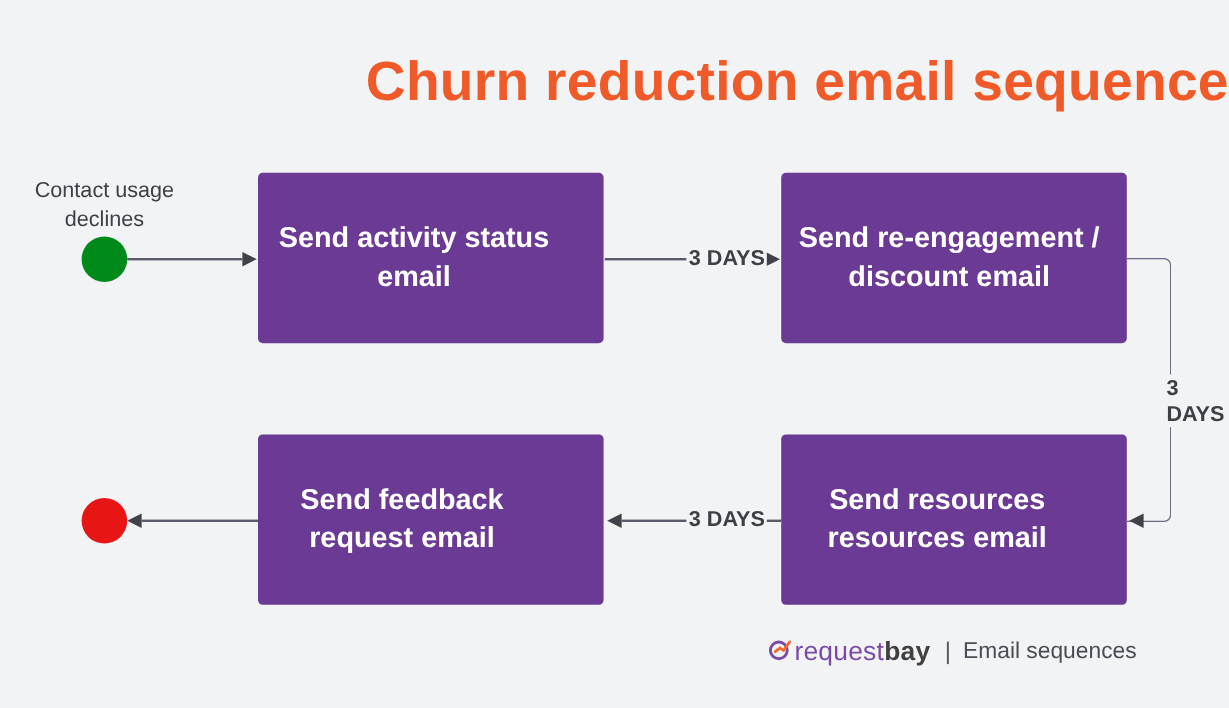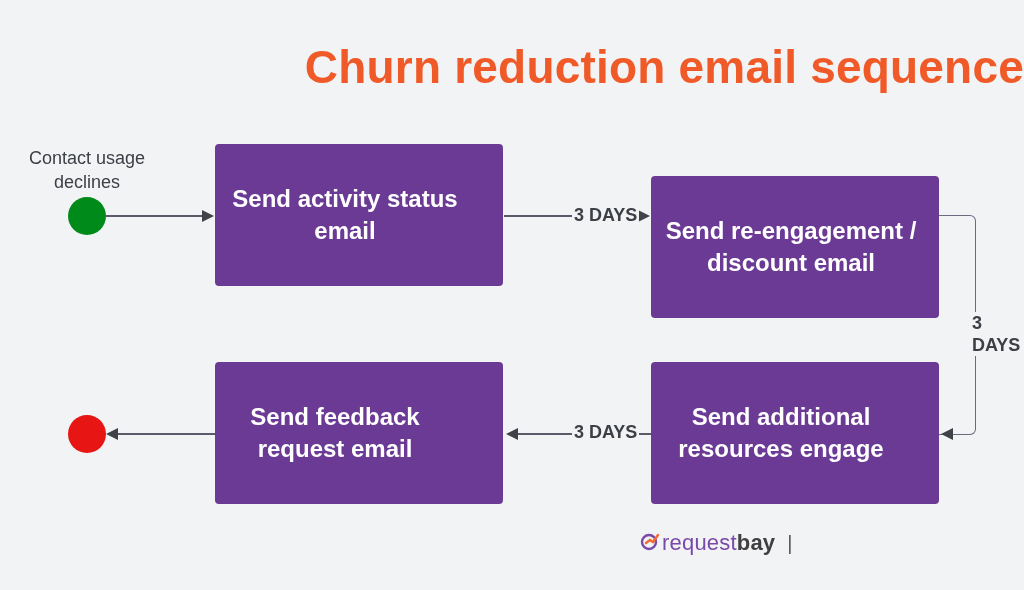--- a/index.html
+++ b/index.html
@@ -38,30 +38,30 @@
 <div class="arrowhead-r" style="left:202px; top:210px;"></div>
 
 <div class="box" style="left:215px; top:144px;">
   <span style="width:260px;">Send activity status email</span>
 </div>
 
 <div class="line" style="left:504px; top:215px; width:134px; height:1.5px;"></div>
 <div class="arrowhead-r" style="left:638px; top:210px;"></div>
 <div class="days" style="left:540px; top:204px;">3 DAYS</div>
 
-<div class="box" style="left:651px; top:144px;margin-top:32px;">
+<div class="box" style="left:651px; top:144px;">
   <span style="width:280px;">Send re-engagement / discount email</span>
 </div>
 
 <div class="corner" style="left:939px; top:215px; width:36px; height:218px; border-left:none; border-radius:0 6px 6px 0;"></div>
 <div class="arrowhead-l" style="left:941px; top:428px;"></div>
 <div class="days" style="left:938px; top:312px;">3 DAYS</div>
 
 <div class="box" style="left:651px; top:362px;">
-  <span style="width:260px;">Send additional resources engage</span>
+  <span style="width:260px;">Send resources resources email</span>
 </div>
 
 <div class="line" style="left:518px; top:433px; width:133px; height:1.5px;"></div>
 <div class="arrowhead-l" style="left:506px; top:428px;"></div>
 <div class="days" style="left:540px; top:421px;">3 DAYS</div>
 
 <div class="box" style="left:215px; top:362px;">
   <span style="width:240px;">Send feedback request email</span>
 </div>
 
@@ -71,13 +71,14 @@
 
 <div class="brand">
   <span style="display:inline-block; margin-right:2px;">
     <svg width="20" height="20" viewBox="0 0 20 20">
       <circle cx="9" cy="11" r="7" fill="none" stroke="#7a4aa8" stroke-width="2.4"></circle>
       <path d="M6 12 L10 9 L13 11 L18 4" fill="none" stroke="#f26a2e" stroke-width="2.4" stroke-linecap="round"></path>
     </svg>
   </span>
   <span class="brand-logo"><span>request</span><b>bay</b></span>
   <span class="brand-sep">|</span>
+  <span class="brand-sub">Email sequences</span>
 </div>
 
 </body></html>

